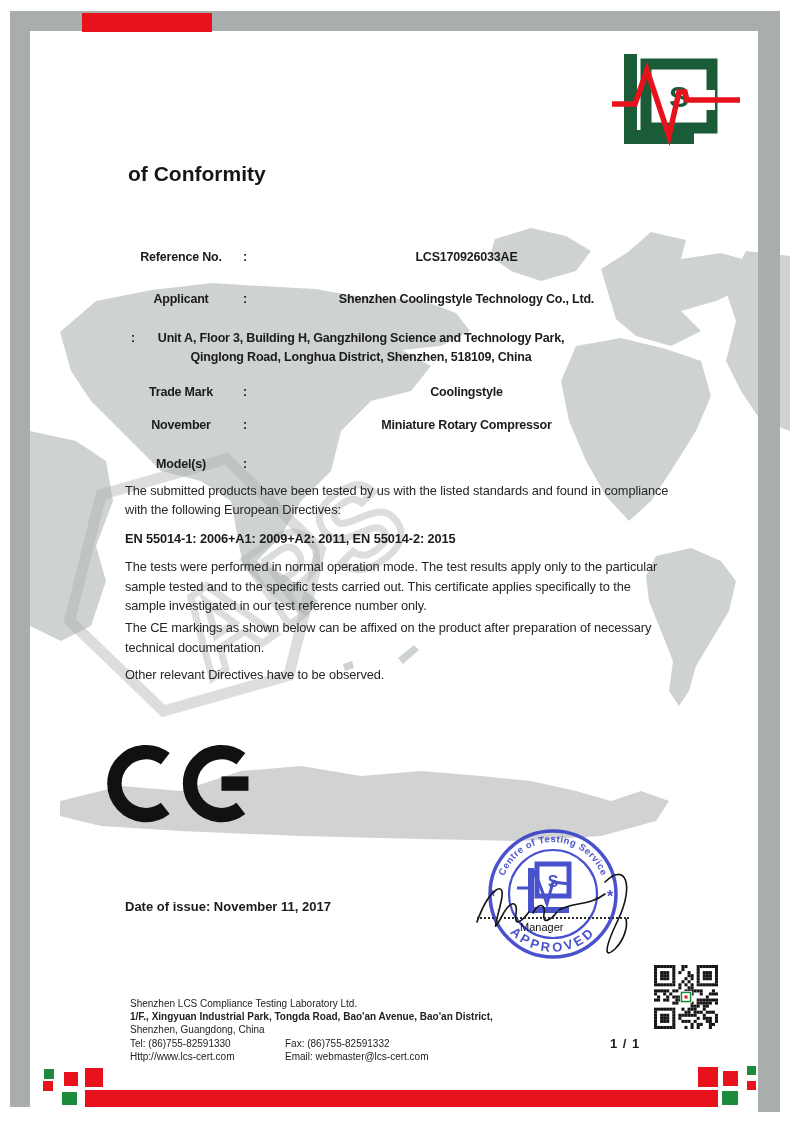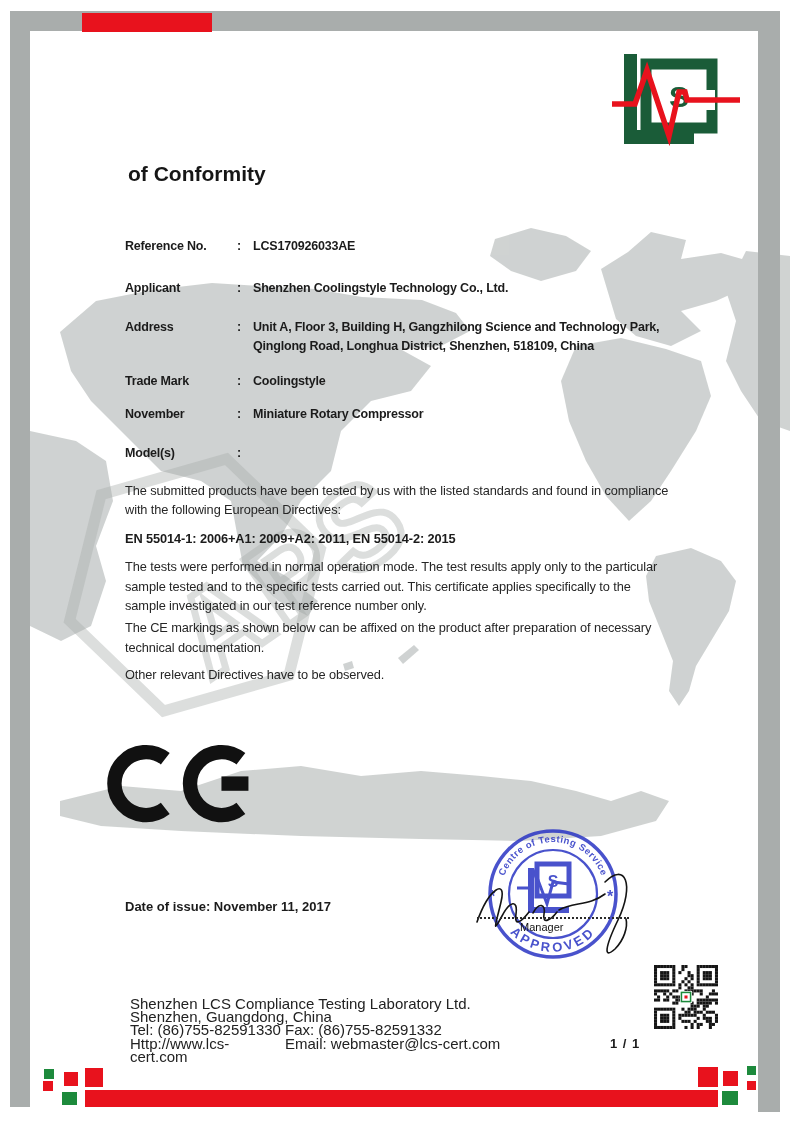--- a/index.html
+++ b/index.html
@@ -18,39 +18,39 @@
   .deco.red{background:#e8121d;}
   .deco.green{background:#1d8a3c;}
   
   .map-svg,.wm-svg{position:absolute;z-index:0;}
   .map-svg{left:0;top:0;}
   
   .content{position:absolute;left:0;top:0;width:100%;height:100%;z-index:2;}
   .logo-svg{position:absolute;left:612px;top:50px;}
   .title{position:absolute;left:126px;top:122px;font-size:33px;font-weight:700;letter-spacing:-1.5px;color:#161616;}
   .subtitle{position:absolute;left:128px;top:162px;font-size:21px;font-weight:700;color:#161616;}
-  .fields{position:absolute;left:125px;top:237px;width:555px;}
+  .fields{position:absolute;left:125px;top:248px;width:555px;text-align:center;}
   .row{display:flex;font-size:12.5px;font-weight:700;line-height:19px;letter-spacing:-0.2px;color:#1b1b1b;}
   .row .lab{width:112px;flex:none;}
   .row .sep{width:16px;flex:none;}
   .row .val{width:440px;}
   .mb23{margin-bottom:23px;} .mb20{margin-bottom:20px;} .mb16{margin-bottom:16px;} .mb14{margin-bottom:14px;}
   .statements{position:absolute;left:125px;top:481px;width:548px;font-size:12.8px;line-height:19.4px;color:#262626;letter-spacing:-0.1px;}
   .statements p{margin:0;}
   .p-intro{margin-bottom:9px !important;}
   .p-directive{font-weight:700;color:#1b1b1b;margin-bottom:6px !important;}
   .p-standards{font-weight:700;color:#1b1b1b;margin-bottom:9px !important;}
   .p-test{margin-bottom:3px !important;}
   .p-ce{margin-bottom:8px !important;}
   .ce-svg{position:absolute;left:106px;top:744px;}
   .date-line{position:absolute;left:125px;top:899px;font-size:13px;font-weight:700;color:#1b1b1b;}
   .stamp-wrap{position:absolute;left:455px;top:822px;width:200px;height:150px;z-index:3;}
   .sig-dotline{position:absolute;left:477px;top:917px;width:152px;border-bottom:2px dotted #2a2a2a;z-index:3;}
   .manager{position:absolute;left:520px;top:921px;font-size:11px;color:#141414;z-index:3;}
-  .footer-block{position:absolute;left:130px;top:997px;font-size:15px;line-height:13.2px;color:#222;}
+  .footer-block{position:absolute;left:130px;top:997px;font-size:10px;line-height:13.2px;color:#222;}
   .footer-block .bold{font-weight:700;}
   .f-cols{display:flex;}
   .f-cols .c1{width:155px;flex:none;}
   .qr-box{position:absolute;left:654px;top:965px;width:64px;height:64px;z-index:2;}
   .page-num{position:absolute;left:610px;top:1036px;font-size:13px;font-weight:700;letter-spacing:1px;color:#1b1b1b;}
 </style>
 </head>
 <body>
 
 <div class="page">
@@ -92,21 +92,20 @@
         <span class="lab">Reference No.</span>
         <span class="sep">:</span>
         <span class="val">LCS170926033AE</span>
       </div>
       <div class="row mb20">
         <span class="lab">Applicant</span>
         <span class="sep">:</span>
         <span class="val">Shenzhen Coolingstyle Technology Co., Ltd.</span>
       </div>
       <div class="row mb16">
-        <span class="lab">Address</span>
         <span class="sep">:</span>
         <span class="val">Unit A, Floor 3, Building H, Gangzhilong Science and Technology Park, Qinglong Road, Longhua District, Shenzhen, 518109, China</span>
       </div>
       <div class="row mb14">
         <span class="lab">Trade Mark</span>
         <span class="sep">:</span>
         <span class="val">Coolingstyle</span>
       </div>
       <div class="row mb20">
         <span class="lab">November</span>
@@ -132,20 +131,21 @@
         <path d="M65.6,16.4 A35,35 0 1 0 65.6,71.6"></path>
         <path d="M149.6,16.4 A35,35 0 1 0 149.6,71.6"></path>
         <path d="M128,44 H158"></path>
       </g>
     </svg>
 
     <div class="date-line">Date of issue: November 11, 2017</div>
 
     <div class="footer-block">
       <div>Shenzhen LCS Compliance Testing Laboratory Ltd.</div>
+      <div class="bold">1/F., Xingyuan Industrial Park, Tongda Road, Bao'an Avenue, Bao'an District,</div>
       <div>Shenzhen, Guangdong, China</div>
       <div class="f-cols">
         <span class="c1">Tel: (86)755-82591330</span>
         <span>Fax: (86)755-82591332</span>
       </div>
       <div class="f-cols">
         <span class="c1">Http://www.lcs-cert.com</span>
         <span>Email: webmaster@lcs-cert.com</span>
       </div>
     </div>

